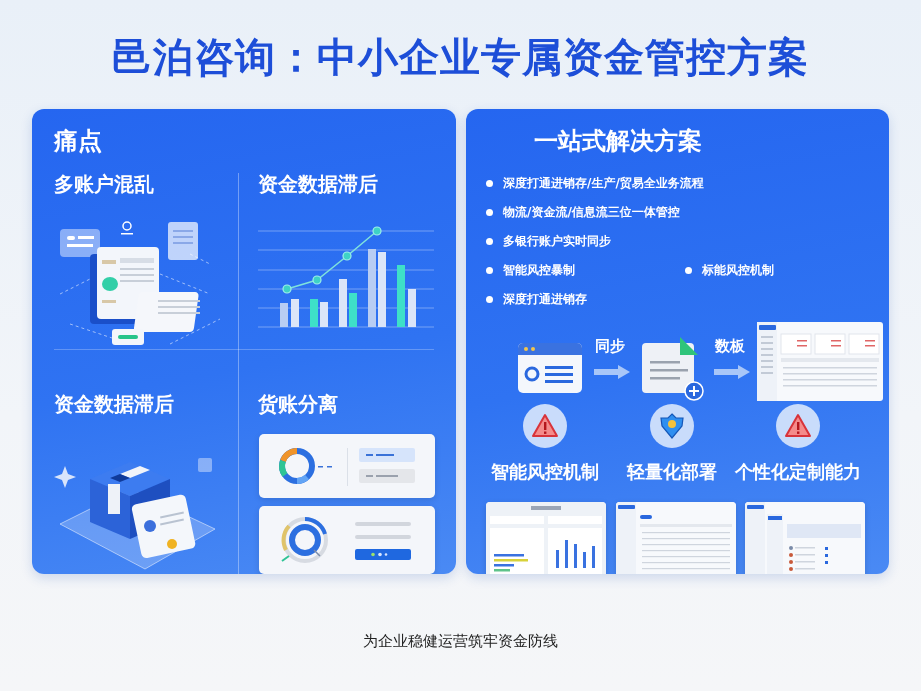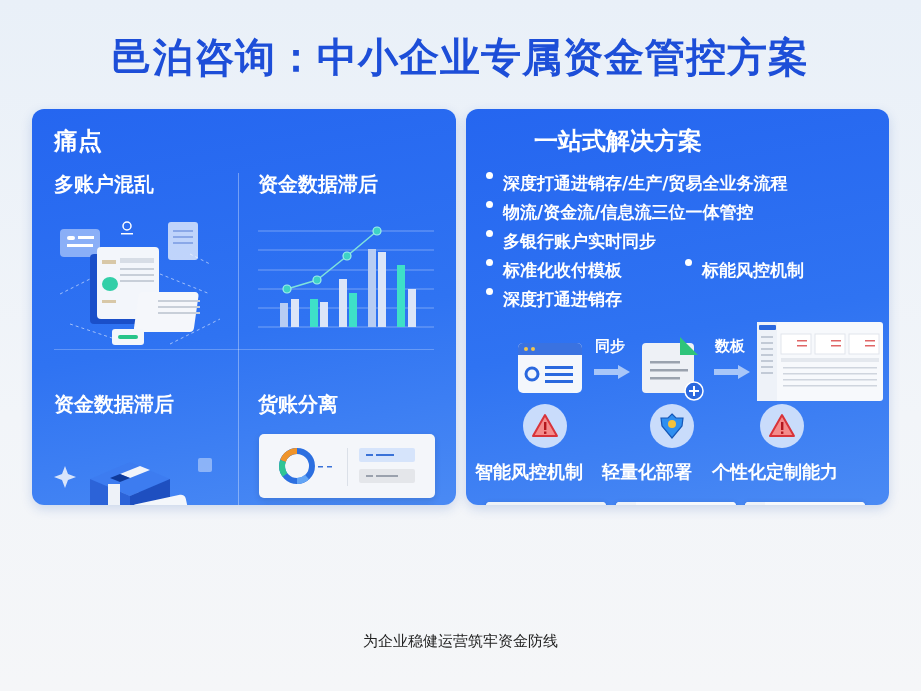--- a/index.html
+++ b/index.html
@@ -13,48 +13,48 @@
   .title {
     position: absolute; left: 0; right: 0; top: 30px;
     text-align: center; font-size: 40px; font-weight: 900;
     color: #1d4ed8; letter-spacing: 1px;
   }
   .footer {
     position: absolute; left: 0; right: 0; top: 632px;
     text-align: center; font-size: 15px; color: #222;
   }
   .panel {
-    position: absolute; top: 109px; height: 396px;
+    position: absolute; top: 109px; height: 465px;
     border-radius: 12px;
     background: linear-gradient(170deg, #2566f0 0%, #2f73f2 55%, #4a8af4 100%);
     box-shadow: 0 4px 12px rgba(30,80,180,0.18);
     overflow: hidden;
   }
   .panel.left { left: 32px; width: 424px; }
   .panel.right { left: 466px; width: 423px; }
 
   .h-section { position: absolute; font-weight: 800; font-size: 24px; color: #fff; }
   .h-cell { position: absolute; font-weight: 800; font-size: 20px; color: #fff; }
 
   .vdivider { position: absolute; left: 206px; top: 64px; width: 1px; height: 420px; background: rgba(255,255,255,0.35); }
   .hdivider { position: absolute; left: 22px; top: 240px; width: 380px; height: 1px; background: rgba(255,255,255,0.25); }
 
   .illus { position: absolute; }
 
   
   .bullets { position: absolute; left: 20px; top: 60px; width: 395px; }
   .brow { display: flex; height: 29px; align-items: center; }
-  .bitem { display: flex; align-items: flex-start; font-size: 17px; font-weight: 700; white-space: nowrap; }
+  .bitem { display: flex; align-items: center; font-size: 12px; font-weight: 700; white-space: nowrap; }
   .bitem .dot { width: 7px; height: 7px; border-radius: 50%; background: #fff; margin-right: 10px; flex: none; }
   .bitem.col2 { position: absolute; left: 199px; }
 
   .flow { position: absolute; top: 220px; left: 0; width: 423px; height: 80px; margin-left: 16px; }
   .flow-label { position: absolute; font-size: 15px; font-weight: 700; color: #fff; }
 
-  .feature { position: absolute; top: 295px; width: 140px; }
+  .feature { position: absolute; top: 295px; width: 140px; text-align: center; }
   .feature .circle { width: 44px; height: 44px; border-radius: 50%; background: #c9dcfb; margin: 0 auto; display: flex; align-items: center; justify-content: center; }
   .feature .label { margin-top: 12px; font-size: 18px; font-weight: 800; color: #fff; white-space: nowrap; }
 
   .thumb { position: absolute; top: 393px; width: 120px; height: 76px; background: #eef2f8; border-radius: 4px; box-shadow: 0 2px 6px rgba(0,0,0,0.15); overflow: hidden; }
 
   .card { position: absolute; background: #f4f6fa; border-radius: 5px; box-shadow: 0 2px 6px rgba(0,0,0,0.12); }
 </style>
 </head>
 <body>
 
@@ -204,21 +204,21 @@
     </div>
     <div class="brow" style="position:relative;">
       <div class="bitem">
           <span class="dot"></span>
           <span>多银行账户实时同步</span>
         </div>
     </div>
     <div class="brow" style="position:relative;">
       <div class="bitem">
           <span class="dot"></span>
-          <span>标准化收付模板</span>
+          <span>智能风控暴制</span>
         </div>
       <div class="bitem col2">
           <span class="dot"></span>
           <span>标能风控机制</span>
         </div>
     </div>
     <div class="brow">
       <div class="bitem">
           <span class="dot"></span>
           <span>深度打通进销存</span>
@@ -304,21 +304,21 @@
   </div>
   <div class="feature" style="left:136px;">
     <div class="circle">
       <svg width="28" height="28" viewBox="0 0 28 28">
           <path d="M14 2 L18 6 L25 6 L24 14 L14 26 L4 14 L3 6 L10 6 Z" fill="#2f8ff0" stroke="#1557b8" stroke-width="1.2"></path>
           <circle cx="14" cy="12" r="4" fill="#f5c23b"></circle>
         </svg>
     </div>
     <div class="label">轻量化部署</div>
   </div>
-  <div class="feature" style="left:246px;">
+  <div class="feature" style="left:262px;">
     <div class="circle">
       <svg width="28" height="26" viewBox="0 0 28 26">
           <polygon points="14,2 26,23 2,23" fill="#f48b8b" stroke="#d8333a" stroke-width="2" stroke-linejoin="round"></polygon>
           <rect x="13" y="9" width="2.4" height="8" fill="#b4161d"></rect>
           <rect x="13" y="18.5" width="2.4" height="2.4" fill="#b4161d"></rect>
         </svg>
     </div>
     <div class="label">个性化定制能力</div>
   </div>
 

